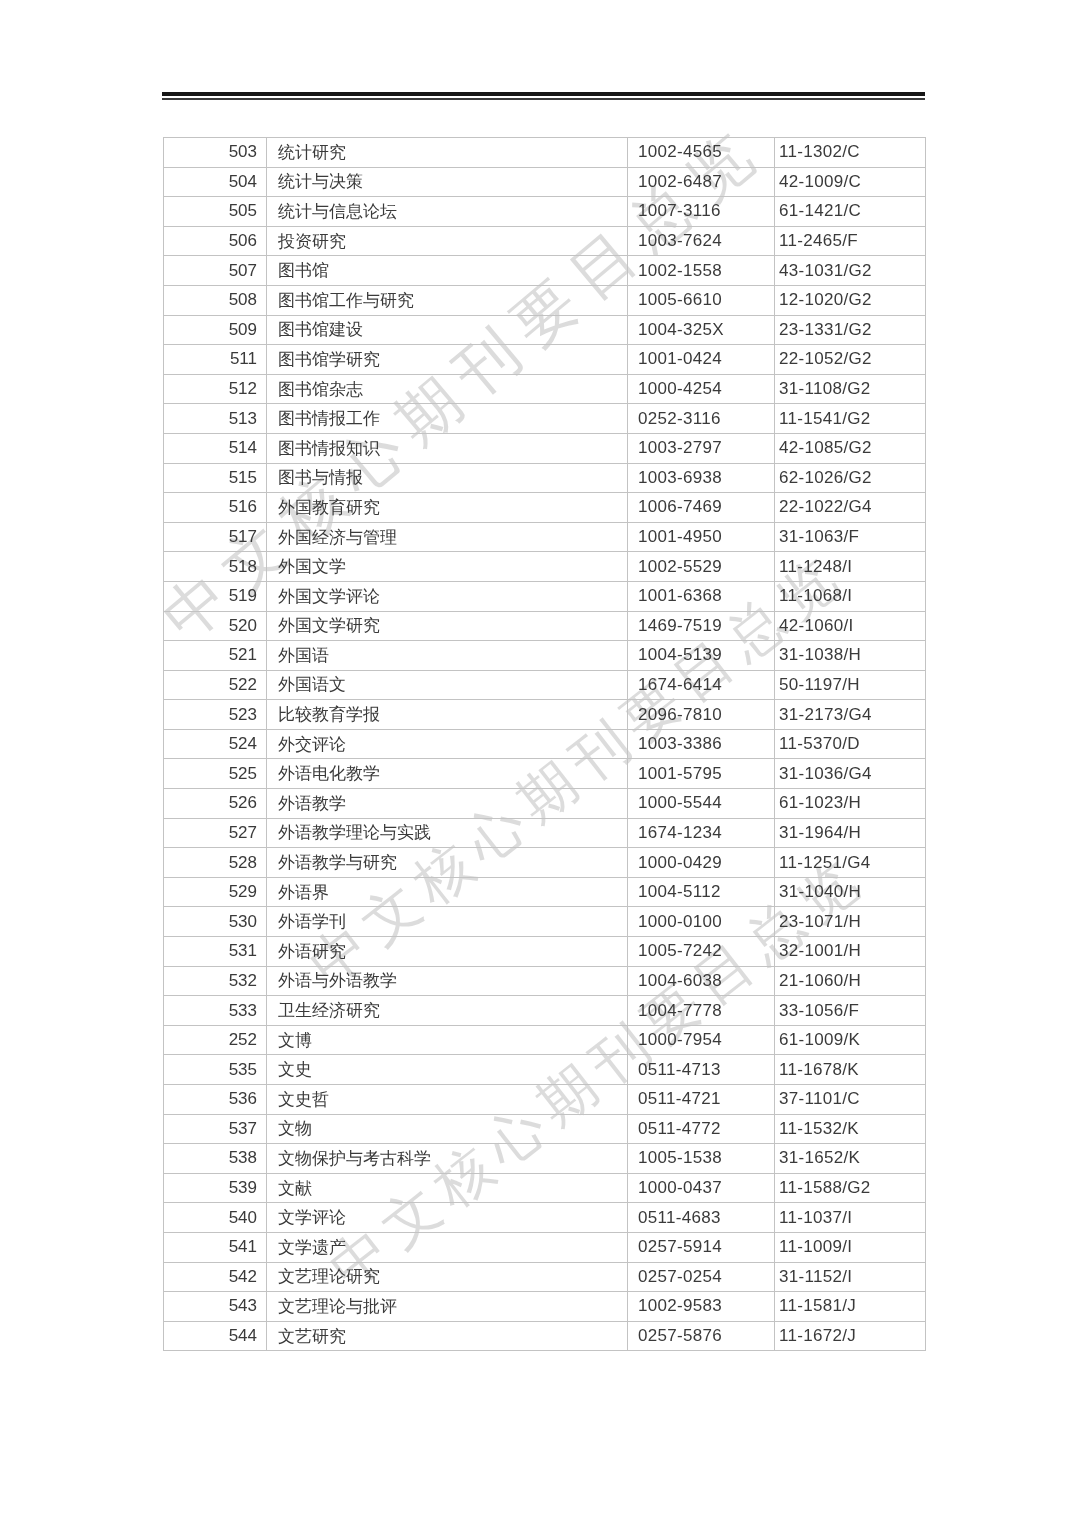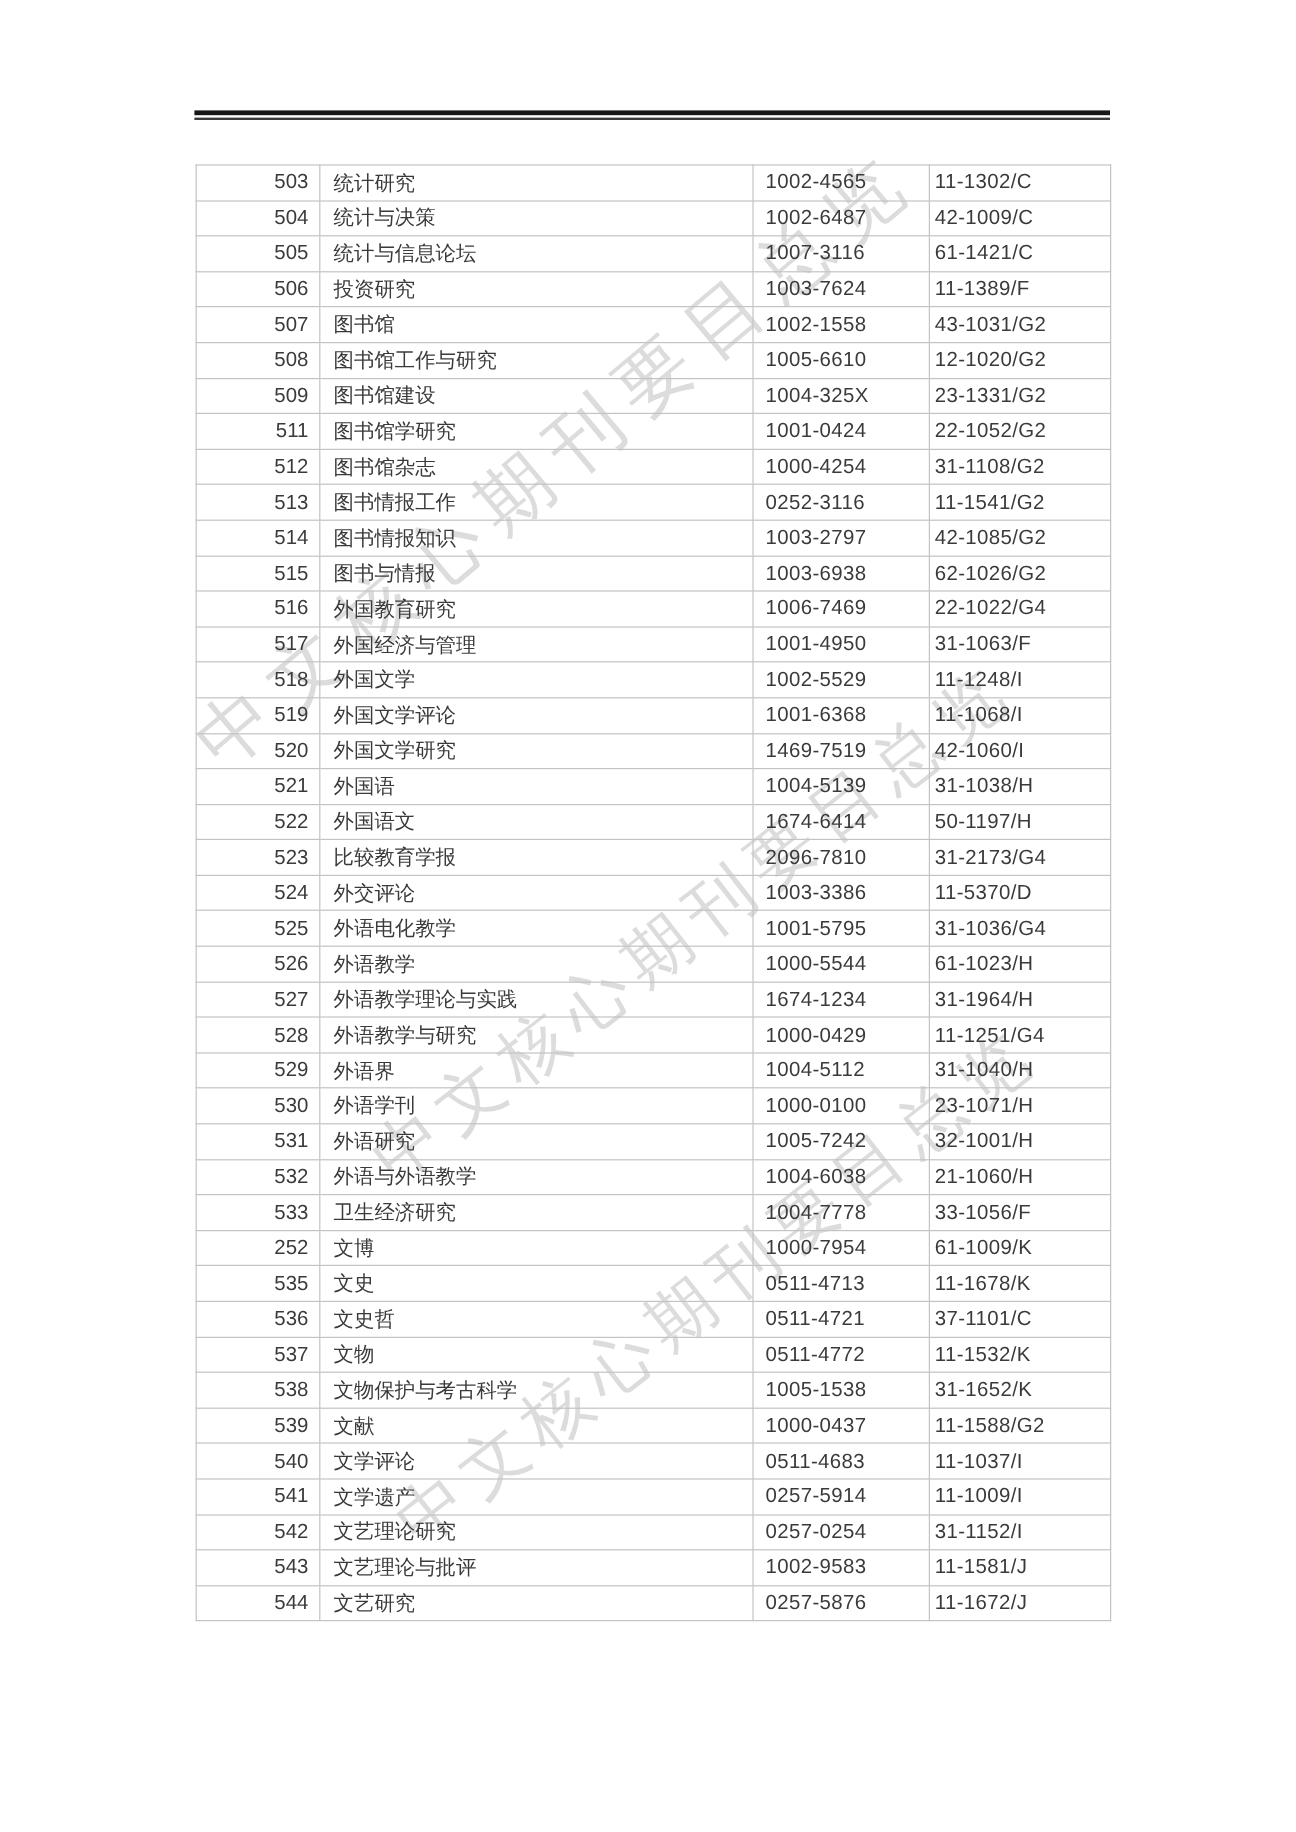--- a/index.html
+++ b/index.html
@@ -94,21 +94,21 @@
     <td class="c-seq">505</td>
     <td class="c-title">统计与信息论坛</td>
     <td class="c-issn">1007-3116</td>
     <td class="c-cn">61-1421/C</td>
   </tr>
 
   <tr>
     <td class="c-seq">506</td>
     <td class="c-title">投资研究</td>
     <td class="c-issn">1003-7624</td>
-    <td class="c-cn">11-1389/F</td>
+    <td class="c-cn">11-2465/F</td>
   </tr>
 
   <tr>
     <td class="c-seq">507</td>
     <td class="c-title">图书馆</td>
     <td class="c-issn">1002-1558</td>
     <td class="c-cn">43-1031/G2</td>
   </tr>
 
   <tr>

